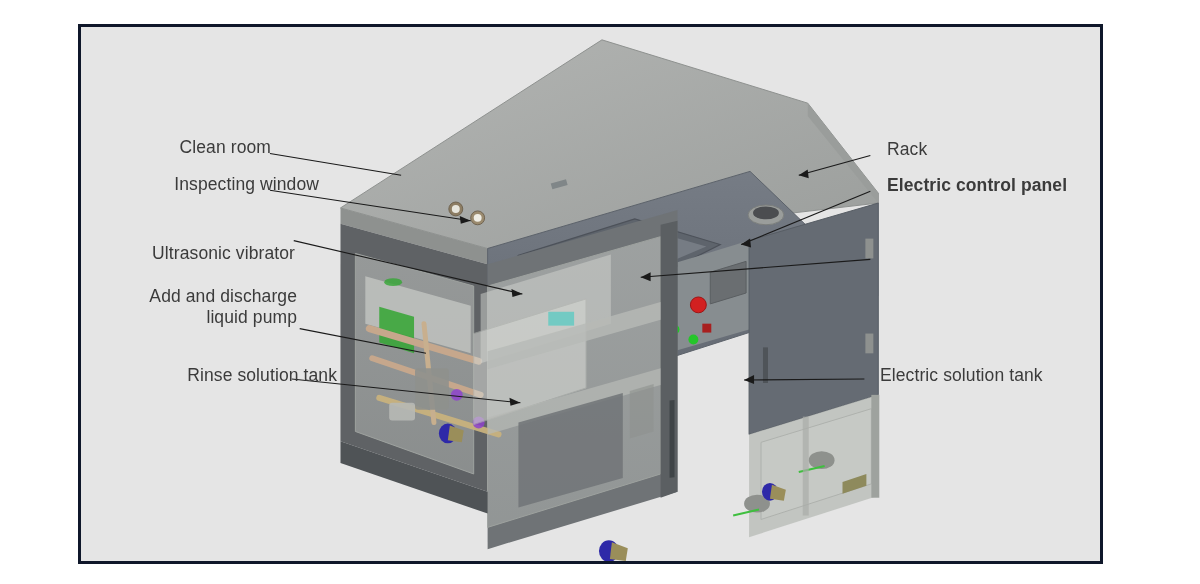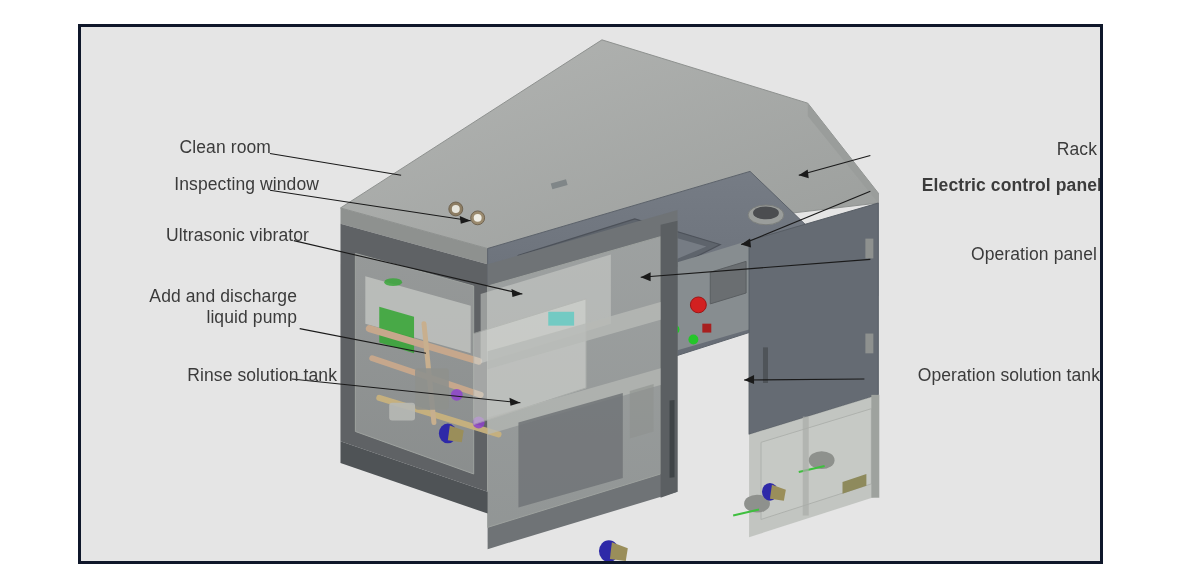--- a/index.html
+++ b/index.html
@@ -4,21 +4,21 @@
 <style>
   html,body{margin:0;padding:0;background:#ffffff;}
   body{width:1200px;height:584px;overflow:hidden;
        font-family:"Liberation Sans","DejaVu Sans",sans-serif;}
   #figure{position:absolute;left:78px;top:24px;width:1025px;height:540px;
           border:3px solid #0f172a;background:#e5e5e5;box-sizing:border-box;}
   #stage{position:absolute;inset:0;overflow:hidden;}
   svg#art{position:absolute;left:0;top:0;width:100%;height:100%;}
   .lbl{position:absolute;font-size:17.5px;color:#3b3b3b;white-space:pre;
        line-height:21px;letter-spacing:.1px;}
-  .lbl.r{text-align:right;}
+  .lbl.r{text-align:left;}
   .lbl.l{text-align:right;}
 </style>
 </head>
 <body>
 
 <div id="figure">
   <div id="stage">
 
     <svg id="art" viewBox="0 0 1025 540" preserveAspectRatio="none">
       <defs>
@@ -170,29 +170,28 @@
         <polygon points="664,220 673,214 674,223"></polygon>
         <polygon points="563,253 573,248 573,257"></polygon>
         <polygon points="667,357 677,352 677,361"></polygon>
       </g>
     </svg>
 
     <div class="lbl l" style="left:0;top:110px;width:190px;">Clean room</div>
 
     <div class="lbl l" style="left:0;top:147px;width:190px;margin-left:48px;">Inspecting window</div>
 
-    <div class="lbl l" style="left:0;top:198px;width:214px;padding-left:14px;">Ultrasonic vibrator</div>
+    <div class="lbl l" style="left:0;top:216px;width:214px;">Ultrasonic vibrator</div>
 
     <div class="lbl l" style="left:0;top:259px;width:216px;text-align:right;">Add and discharge
 liquid pump</div>
 
     <div class="lbl l" style="left:0;top:338px;width:212px;padding-left:44px;">Rinse solution tank</div>
 
     <div class="lbl r" style="left:806px;top:112px;width:210px;">Rack</div>
 
     <div class="lbl r" style="left:806px;top:148px;width:215px;font-weight:bold;">Electric control panel</div>
 
-    <div class="lbl r" style="left:806px;top:217px;width:210px;">Operation panel</div>
 
-    <div class="lbl r" style="left:799px;top:338px;width:220px;">Operation solution tank</div>
+    <div class="lbl r" style="left:799px;top:338px;width:220px;">Electric solution tank</div>
 
   </div>
 </div>
 
 </body></html>

